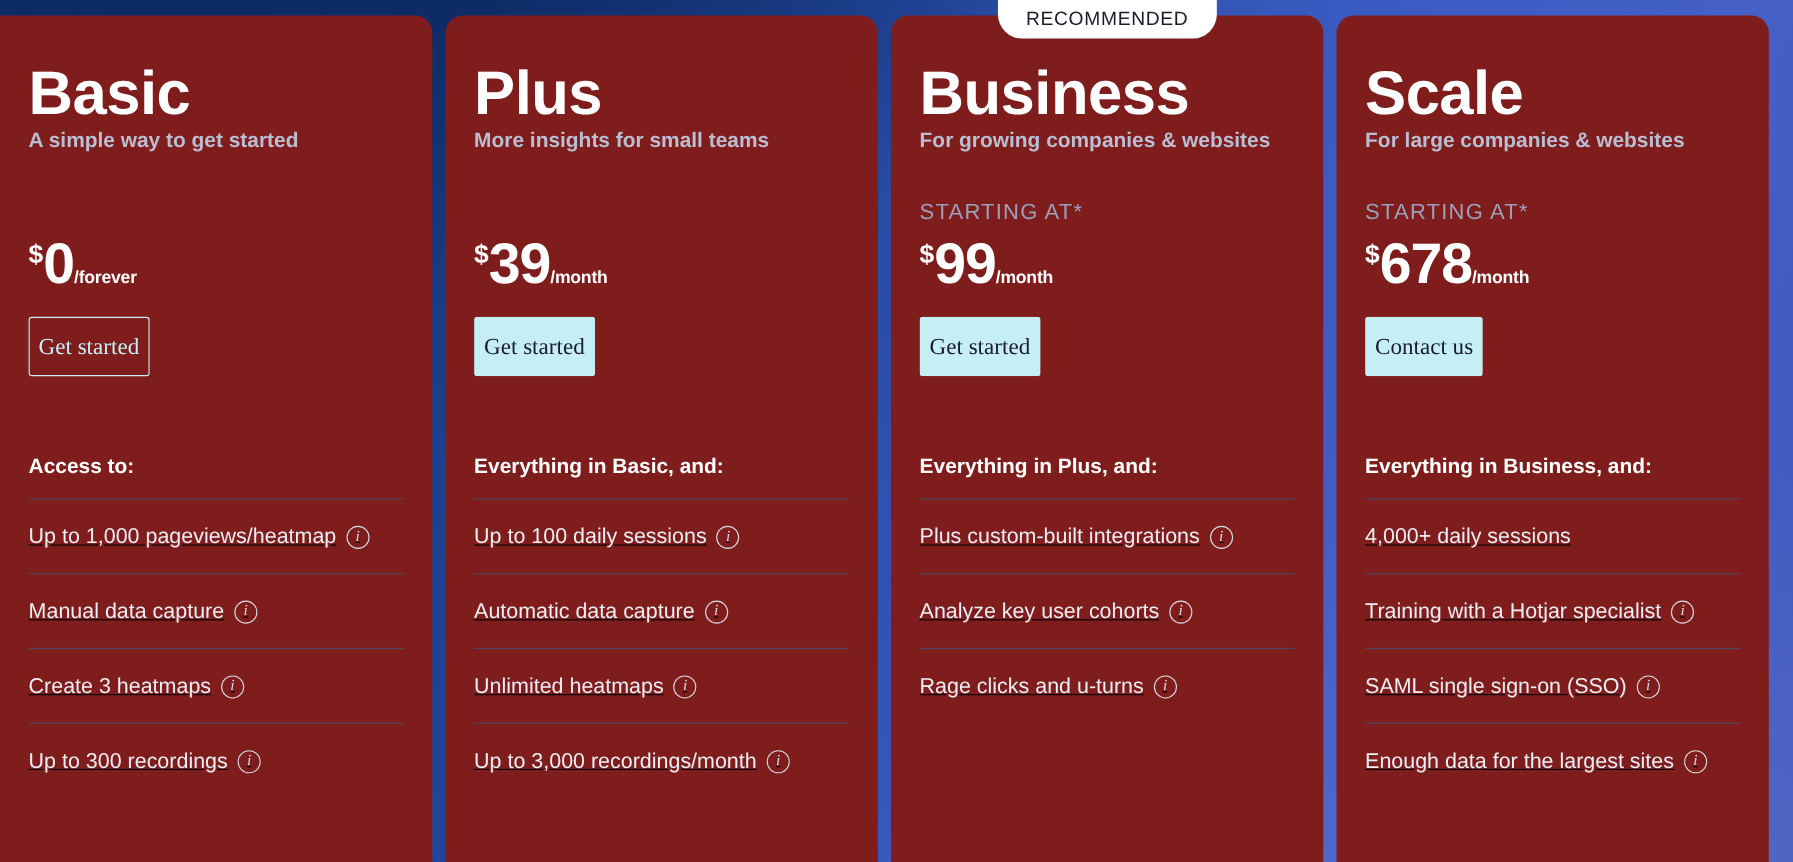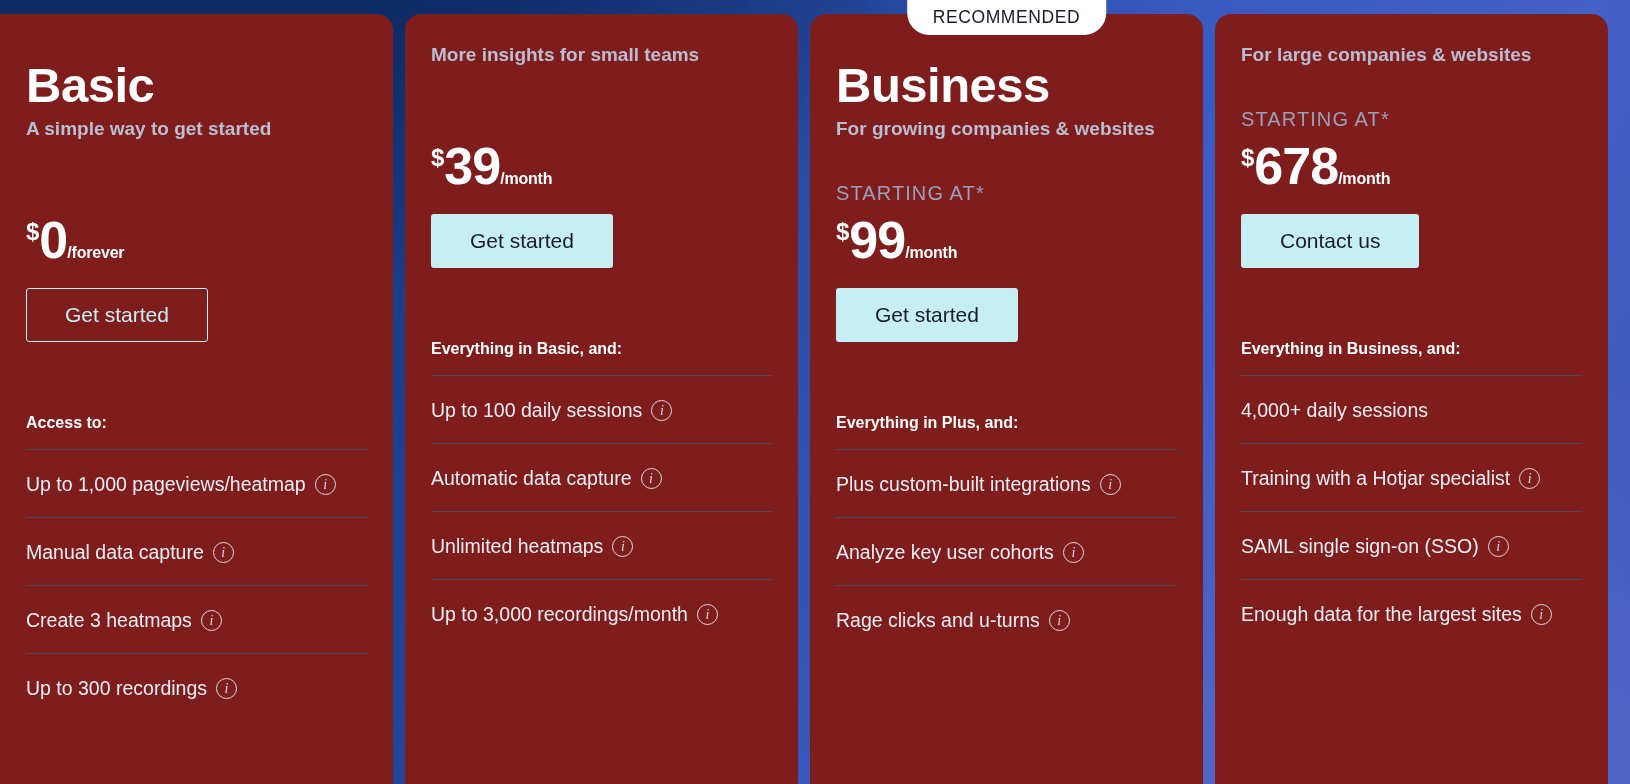--- a/index.html
+++ b/index.html
@@ -74,21 +74,21 @@
     padding: 8px 26px 9px 26px;
     font-size: 17.5px;
     letter-spacing: 0.6px;
     line-height: 18px;
     white-space: nowrap;
     font-weight: 400;
   }
 
   
   .plan-name {
-    font-size: 49px;
+    font-size: 56px;
     font-weight: 700;
     color: #ffffff;
     letter-spacing: -0.5px;
     line-height: 50px;
     margin-top: 24px;
   }
   .plan-tagline {
     font-size: 19px;
     color: #b9bed2;
     line-height: 26px;
@@ -132,37 +132,37 @@
     letter-spacing: -0.2px;
   }
 
   
   .cta {
     display: inline-block;
     margin-top: 18px;
     border-radius: 3px;
     font-size: 21px;
     font-weight: 400;
-    padding: 13px 38px;
+    padding: 13px 8px;
     cursor: pointer;
     border: 1px solid transparent;
-    font-family: Liberation Sans, sans-serif;
+    font-family: Liberation Serif, serif;
     line-height: 26px;
   }
   .cta.filled  { background: #c5eff5; color: #1b1b2b; }
   .cta.outline { background: transparent; color: #c5eff5; border-color: #c5eff5; }
 
   
   .features-title {
-    font-size: 16px;
+    font-size: 19px;
     font-weight: 700;
     color: #ffffff;
     margin-top: 72px;
   }
-  .feature-list { list-style: none; margin-top: 17px; }
+  .feature-list { list-style: none; margin-top: 17px; text-decoration: underline; }
   .feature {
     display: flex;
     align-items: flex-start;
     flex-wrap: wrap;
     gap: 9px;
     border-top: 1px solid #474a63;
     padding: 20px 0 19px 0;
     font-size: 19.5px;
     color: #eceef5;
     line-height: 28px;
@@ -227,20 +227,21 @@
         </li>
         <li class="feature">
           <span class="feature-text">Up to 300 recordings</span>
           <span class="info-icon">
             <i>i</i>
           </span>
         </li>
       </ul>
     </div>
     <div class="card">
+      <div class="plan-name">Plus</div>
       <div class="plan-tagline">More insights for small teams</div>
       <div class="starting-at empty"></div>
       <div class="price-row">
         <span class="currency">$</span>
         <span class="amount">39</span>
         <span class="period">/month</span>
       </div>
       <div><button class="cta filled">Get started</button></div>
       <div class="features-title">Everything in Basic, and:</div>
       <ul class="feature-list">
@@ -297,20 +298,21 @@
         </li>
         <li class="feature">
           <span class="feature-text">Rage clicks and u-turns</span>
           <span class="info-icon">
             <i>i</i>
           </span>
         </li>
       </ul>
     </div>
     <div class="card last">
+      <div class="plan-name">Scale</div>
       <div class="plan-tagline">For large companies &amp; websites</div>
       <div class="starting-at">STARTING AT*</div>
       <div class="price-row">
         <span class="currency">$</span>
         <span class="amount">678</span>
         <span class="period">/month</span>
       </div>
       <div><button class="cta filled">Contact us</button></div>
       <div class="features-title">Everything in Business, and:</div>
       <ul class="feature-list">

